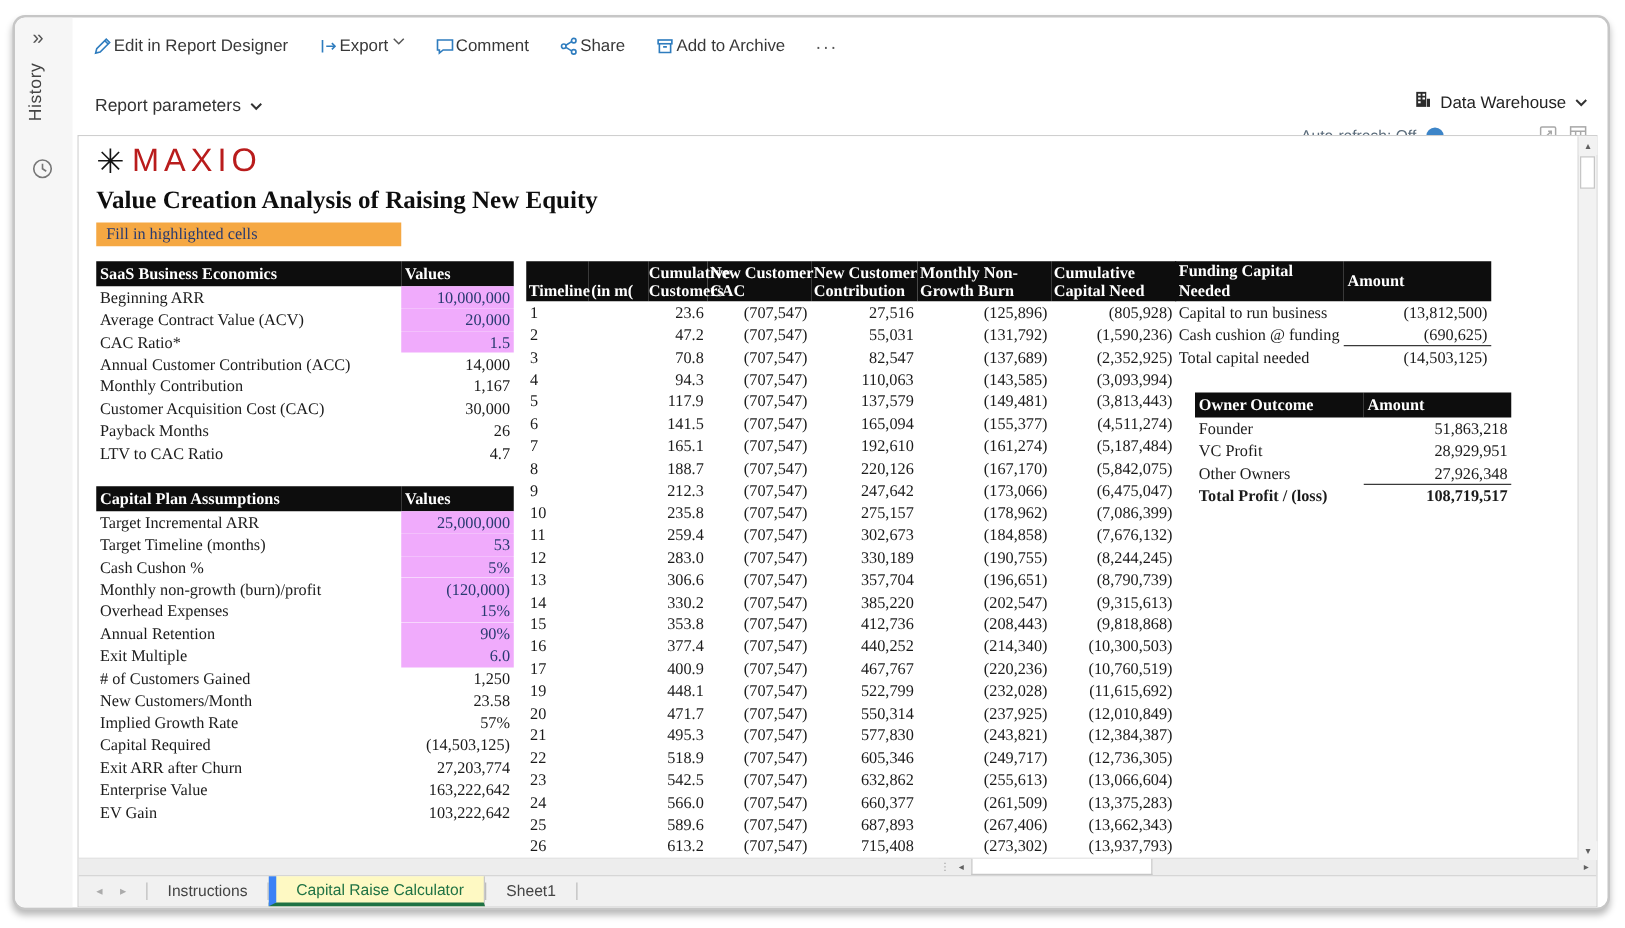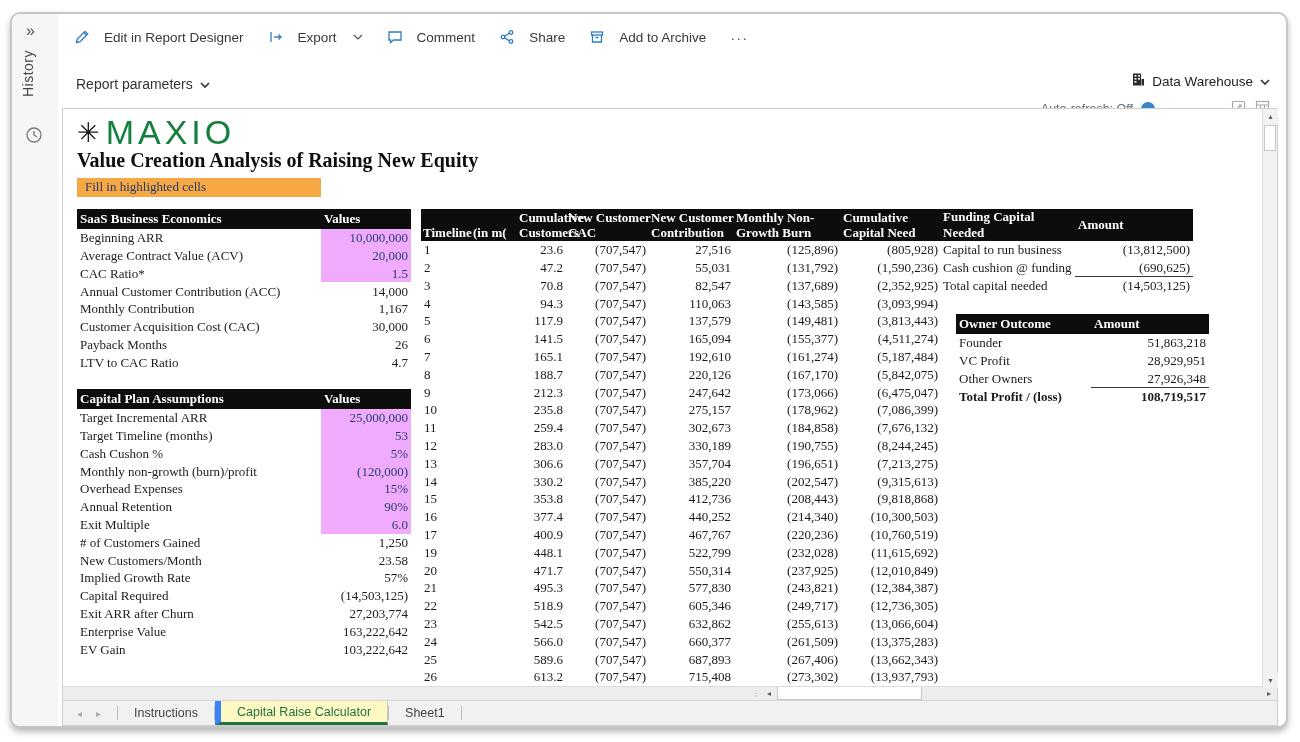--- a/index.html
+++ b/index.html
@@ -8,21 +8,21 @@
            border:2px solid #c6c6c6; border-radius:10px; box-shadow:0 4px 6px rgba(0,0,0,.28); overflow:hidden; }
   
   .sidebar { position:absolute; left:0; top:0; bottom:0; width:46px; background:#f6f6f6; border-top-left-radius:8px; }
   .collapse-btn { position:absolute; left:14px; top:8px; font-size:16px; color:#555; cursor:pointer; }
   .history-label { position:absolute; left:8px; top:36px; writing-mode:vertical-rl; transform:rotate(180deg);
                    font-size:14px; color:#444; letter-spacing:.5px; }
   .clock { position:absolute; left:13px; top:112px; }
   
   .toolbar { position:absolute; left:62px; top:8px; height:30px; display:flex; align-items:center; gap:24px;
              font-size:13.5px; color:#383838; }
-  .tb-item { display:flex; align-items:center; gap:14px; cursor:pointer; white-space:nowrap; }
+  .tb-item { display:flex; gap:1px; cursor:pointer; white-space:nowrap; }
   .tb-item svg { display:block; }
   .caret { margin-left:2px; }
   .more-btn { font-size:15px; color:#555; letter-spacing:1px; cursor:pointer; }
   
   .params { position:absolute; left:64px; top:62px; display:flex; align-items:center; gap:7px;
             font-size:14px; color:#333; cursor:pointer; }
   .datasource { position:absolute; right:16px; top:58px; display:flex; align-items:center; gap:7px;
                 font-size:13.5px; color:#222; cursor:pointer; }
   .autorefresh { position:absolute; right:16px; top:86px; display:flex; align-items:center; gap:8px;
                  font-size:12.5px; color:#5a6b7a; }
@@ -31,21 +31,21 @@
   .slider .dot { position:absolute; left:0; top:0; width:14px; height:14px; border-radius:50%; background:#3d85c8; cursor:pointer; }
   .ar-icons { display:flex; gap:9px; margin-left:4px; }
   
   .sheet { position:absolute; left:50px; top:94px; width:1216px; height:618px;
            border:1px solid #cfcfcf; background:#fff; display:flex; flex-direction:column; }
   .sheet-content { position:relative; height:579px; overflow:hidden; background:#fff;
                    font-family:"Liberation Serif",serif; color:#1b1b1b; }
   .logo-row { position:absolute; left:14px; top:4px; display:flex; align-items:center; gap:6px;
               font-family:"Liberation Sans",sans-serif; }
   .logo-mark { font-size:27px; color:#141414; line-height:30px; }
-  .logo-text { font-size:34px; letter-spacing:4px; font-weight:500; color:#15803d; }
+  .logo-text { font-size:26px; letter-spacing:4px; font-weight:500; color:#b91c1c; }
   .sheet-title { position:absolute; left:14px; top:40px; font-size:20px; font-weight:bold; color:#0e0e0e; }
   .banner { position:absolute; left:14px; top:69px; width:244px; height:19px; background:#f5a843;
             color:#283a70; font-size:13px; line-height:18px; padding-left:8px; }
   table { border-collapse:collapse; table-layout:fixed; font-size:13px; }
   th { background:#0d0d0d; color:#fff; font-weight:bold; text-align:left; height:20px; padding:0 3px; font-size:13px; }
   td { height:17.8px; line-height:17.4px; padding:0 3px; overflow:hidden; white-space:nowrap; }
   td.num { text-align:right; }
   td.hl { background:#f0abfc; color:#283a70; }
   td.uline { border-bottom:1px solid #3a3a3a; }
   tr.bold td { font-weight:bold; }
@@ -481,21 +481,21 @@
               <td class="num">(190,755)</td>
               <td class="num">(8,244,245)</td>
             </tr>
             <tr>
               <td>13</td>
               <td></td>
               <td class="num">306.6</td>
               <td class="num">(707,547)</td>
               <td class="num">357,704</td>
               <td class="num">(196,651)</td>
-              <td class="num">(7,213,275)</td>
+              <td class="num">(8,790,739)</td>
             </tr>
             <tr>
               <td>14</td>
               <td></td>
               <td class="num">330.2</td>
               <td class="num">(707,547)</td>
               <td class="num">385,220</td>
               <td class="num">(202,547)</td>
               <td class="num">(9,315,613)</td>
             </tr>

